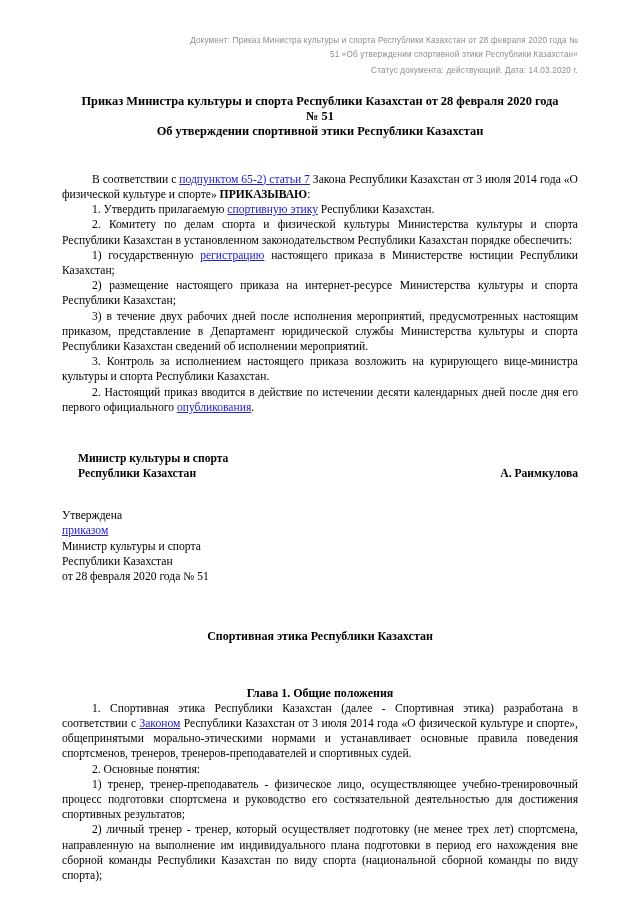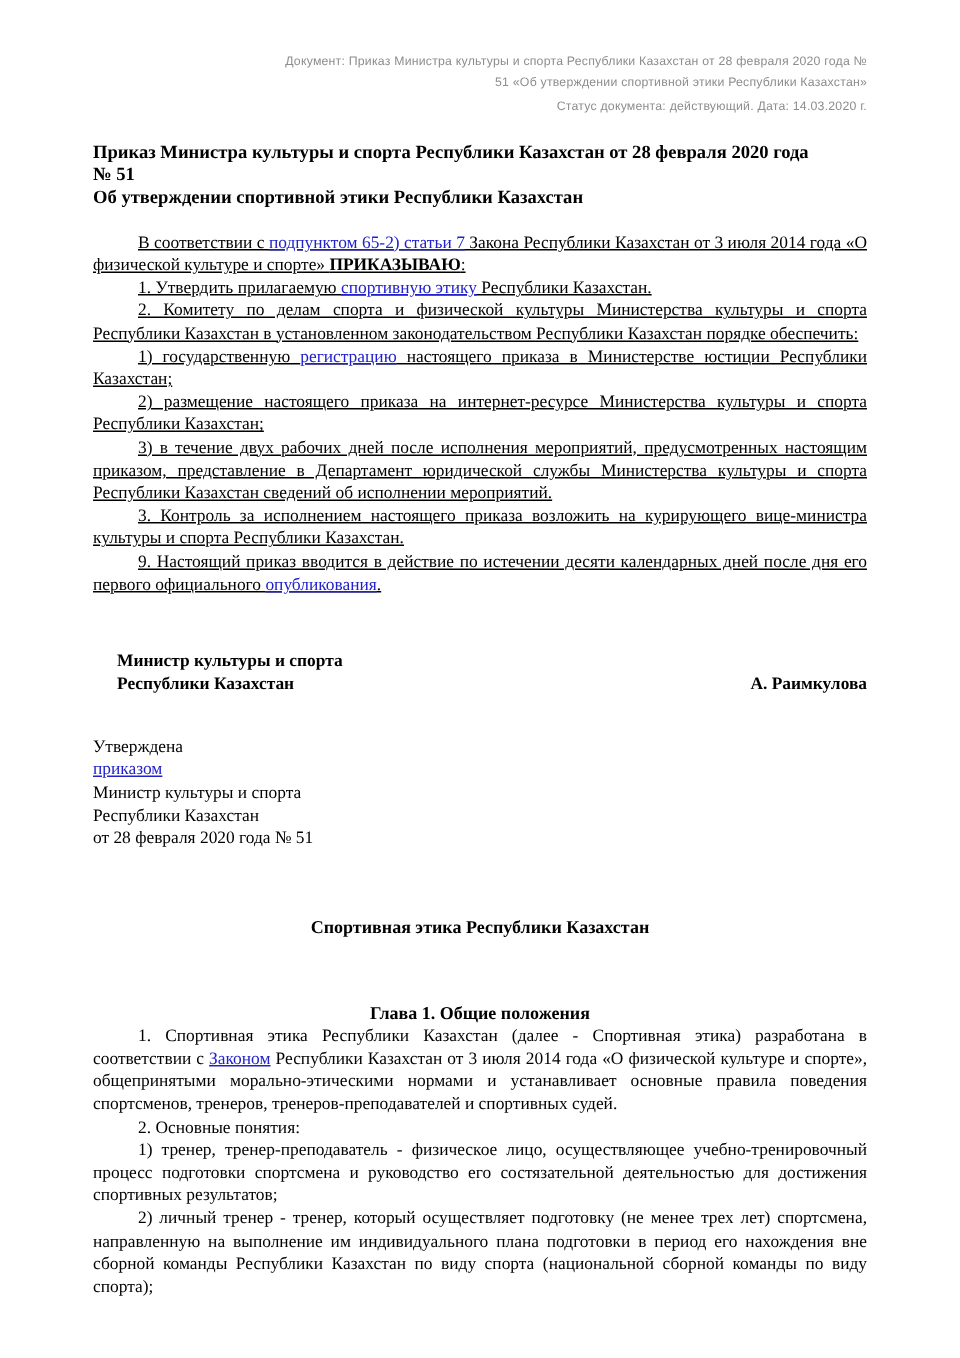--- a/index.html
+++ b/index.html
@@ -28,21 +28,21 @@
     text-align: right;
     padding-top: 34px;
     letter-spacing: .15px;
   }
   .meta .meta-line { display: block; white-space: normal; }
   .meta .meta-status { margin-top: 3px; }
 
   
   .doc-title {
     margin-top: 16px;
-    text-align: left;
+    text-align: center;
     font-weight: bold;
     font-size: 12.4px;
     line-height: 15.4px;
   }
   .doc-title .t-line { display: block; }
 
   .section-title {
     text-align: center;
     font-weight: bold;
     font-size: 12px;
@@ -56,21 +56,21 @@
     font-size: 11.6px;
     line-height: 15.2px;
     text-align: justify;
     text-justify: inter-word;
     hyphens: none;
   }
   .body-text p {
     margin: 0;
     text-indent: 30px;
   }
-  .intro-block { margin-top: 14px; text-decoration: underline; }
+  .intro-block { margin-top: 32px; }
   .chapter-block { margin-top: 0; font-family: Liberation Serif, serif; }
 
   b, .bold { font-weight: bold; }
 
   a.doclink {
     color: #2020cc;
     text-decoration: underline;
     cursor: pointer;
   }
 
@@ -128,21 +128,21 @@
     <p>2. Комитету по делам спорта и физической культуры Министерства культуры и спорта Республики Казахстан в установленном законодательством Республики Казахстан порядке обеспечить:</p>
 
     <p><span>1) государственную </span><a class="doclink">регистрацию</a><span> настоящего приказа в Министерстве юстиции Республики Казахстан;</span></p>
 
     <p>2) размещение настоящего приказа на интернет-ресурсе Министерства культуры и спорта Республики Казахстан;</p>
 
     <p>3) в течение двух рабочих дней после исполнения мероприятий, предусмотренных настоящим приказом, представление в Департамент юридической службы Министерства культуры и спорта Республики Казахстан сведений об исполнении мероприятий.</p>
 
     <p>3. Контроль за исполнением настоящего приказа возложить на курирующего вице-министра культуры и спорта Республики Казахстан.</p>
 
-    <p><span>9. Настоящий приказ вводится в действие по истечении десяти календарных дней после дня его первого официального </span><a class="doclink">опубликования</a><span>.</span></p>
+    <p><span>2. Настоящий приказ вводится в действие по истечении десяти календарных дней после дня его первого официального </span><a class="doclink">опубликования</a><span>.</span></p>
   </div>
 
   <div class="sign-block">
     <div class="sign-left">
       <span>Министр культуры и спорта</span>
       <span>Республики Казахстан</span>
     </div>
     <div class="sign-name">А. Раимкулова</div>
   </div>
 

